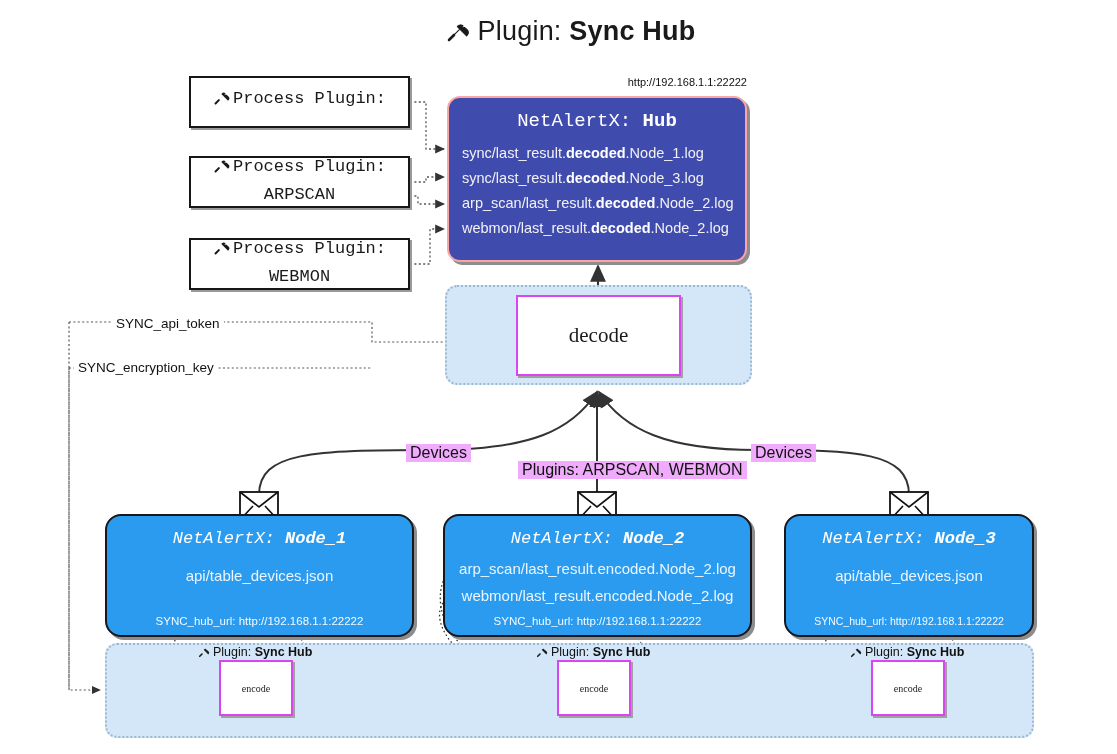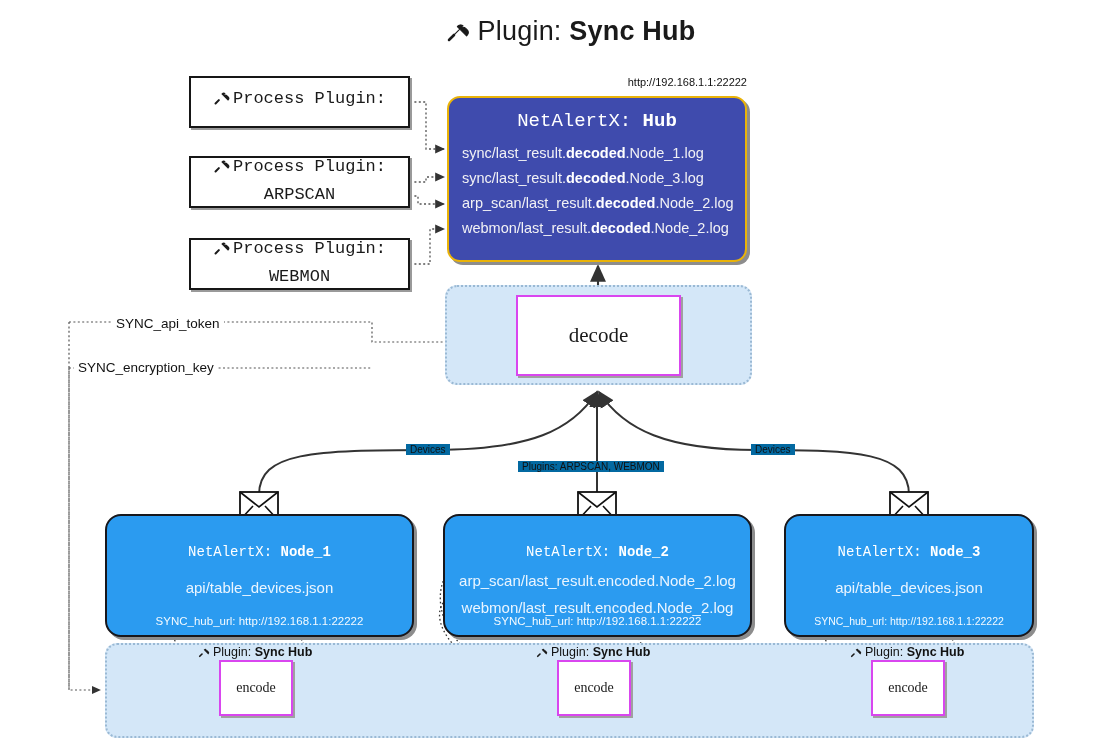--- a/index.html
+++ b/index.html
@@ -22,59 +22,59 @@
   .pbox{border:2px solid #161616;background:#fff;
         font-family:"Liberation Mono","DejaVu Sans Mono",monospace;
         font-size:17px;line-height:1.45;text-align:center;
         display:flex;flex-direction:column;justify-content:center;
         padding:6px 4px 8px 4px;box-shadow:2px 2px 0 #9a9a9a;align-items:center;}
   .pbox .l1{white-space:nowrap;}
   .pbox .l1 .plug{display:inline-block;vertical-align:-3px;margin-right:1px;}
 
   
   #hub{left:435px;top:96px;width:300px;height:166px;background:#3f4bad;
-       border:2px solid #eab308;border-radius:13px;box-shadow:3px 3px 0 #8d8d8d;
+       border:2px solid #fca5a5;border-radius:13px;box-shadow:3px 3px 0 #8d8d8d;
        color:#fff;}
   #hub .hubtitle{font-family:"Liberation Mono","DejaVu Sans Mono",monospace;
        font-size:19px;text-align:center;margin-top:12px;}
   #hub .hubtitle b{font-weight:bold;}
   #hub .logs{margin-top:9px;}
   #hub .logline{font-size:14.5px;line-height:25px;white-space:nowrap;padding-left:13px;
        color:#f2f2f5;}
   #hub .logline b{font-weight:bold;color:#fff;}
 
   
   .lb{background:#d4e7f8;border:2px dotted #9ab9d4;border-radius:12px;}
   #decodewrap{left:433px;top:285px;width:307px;height:100px;}
   #bottomwrap{left:93px;top:643px;width:929px;height:95px;}
 
   
   .opbox{background:#fff;border:2px solid #d946ef;box-shadow:2px 2px 0 #a0a0a0;
          display:flex;align-items:center;justify-content:center;
          font-family:"Liberation Serif","DejaVu Serif",serif;}
   #decode{left:504px;top:295px;width:165px;height:81px;font-size:21px;}
-  .encodebox{width:74px;height:56px;font-size:14px;}
+  .encodebox{width:74px;height:56px;font-size:10px;}
 
   
   .nbox{background:#2b9bf0;border:2.5px solid #17171c;border-radius:16px;
         box-shadow:3px 3px 0 #8d8d8d;color:#fff;text-align:center;}
   .nbox .ntitle{font-family:"Liberation Mono","DejaVu Sans Mono",monospace;
-        font-size:14px;margin-top:28px;}
+        font-size:17px;margin-top:13px;font-style:italic;}
   .nbox .ntitle b{font-weight:bold;}
   .nbox .nline{font-size:15px;line-height:27px;color:#eaf5ff;white-space:nowrap;}
   .nbox .nfoot{font-size:11.5px;color:#f3faff;white-space:nowrap;
         position:absolute;left:0;right:0;bottom:8px;}
 
   
   .syncap{font-size:12.5px;white-space:nowrap;color:#111;}
   .syncap .b{font-weight:bold;}
   .syncap .plug{display:inline-block;vertical-align:-2px;margin-right:2px;}
 
   
-  .elabel{font-size:10px;color:#111;background:#0369a1;padding:0 4px;white-space:nowrap;}
+  .elabel{font-size:16px;color:#111;background:#f0abfc;padding:0 4px;white-space:nowrap;}
   .elabel2{font-size:13.5px;color:#111;background:#fff;padding:0 4px;white-space:nowrap;}
 </style>
 </head>
 <body>
 
 <div id="stage">
 
   <svg class="layer" viewBox="0 0 1117 754">
     <defs>
       <marker id="ar" markerWidth="9" markerHeight="9" refX="7.5" refY="4.5" orient="auto">

